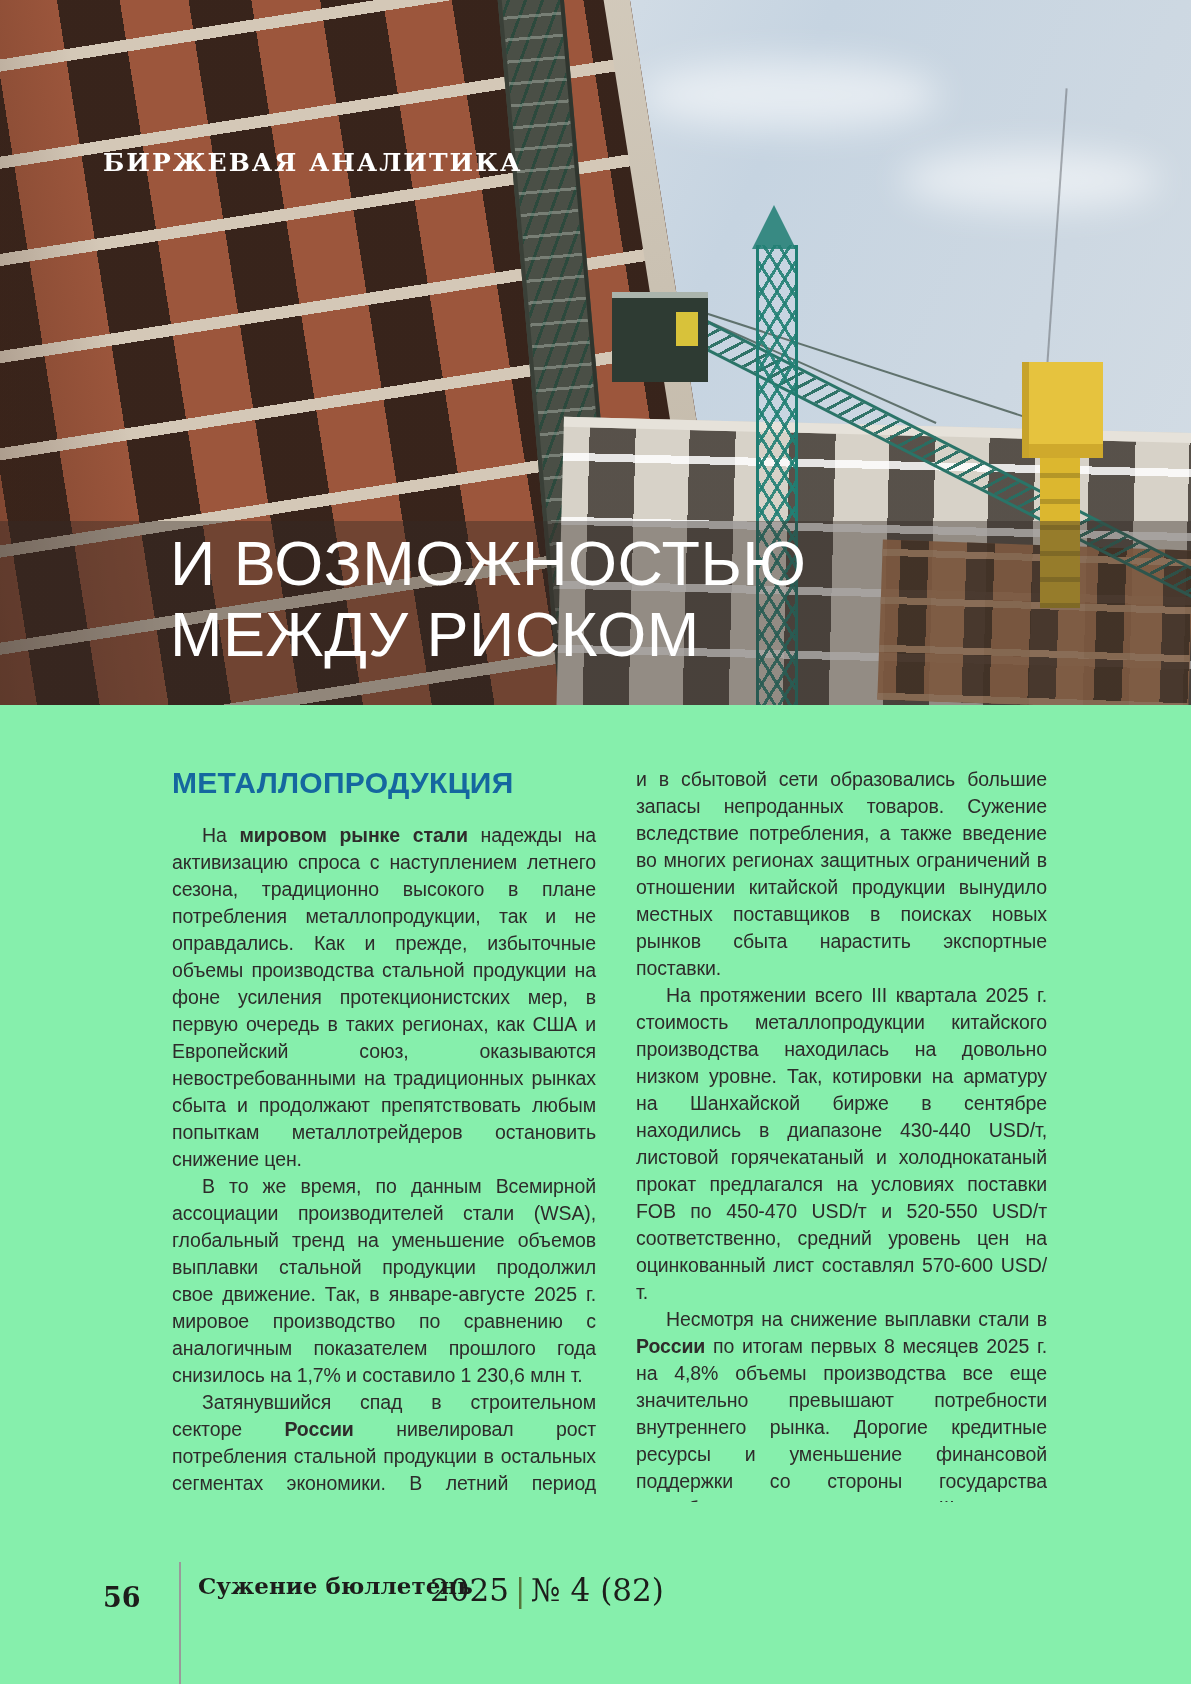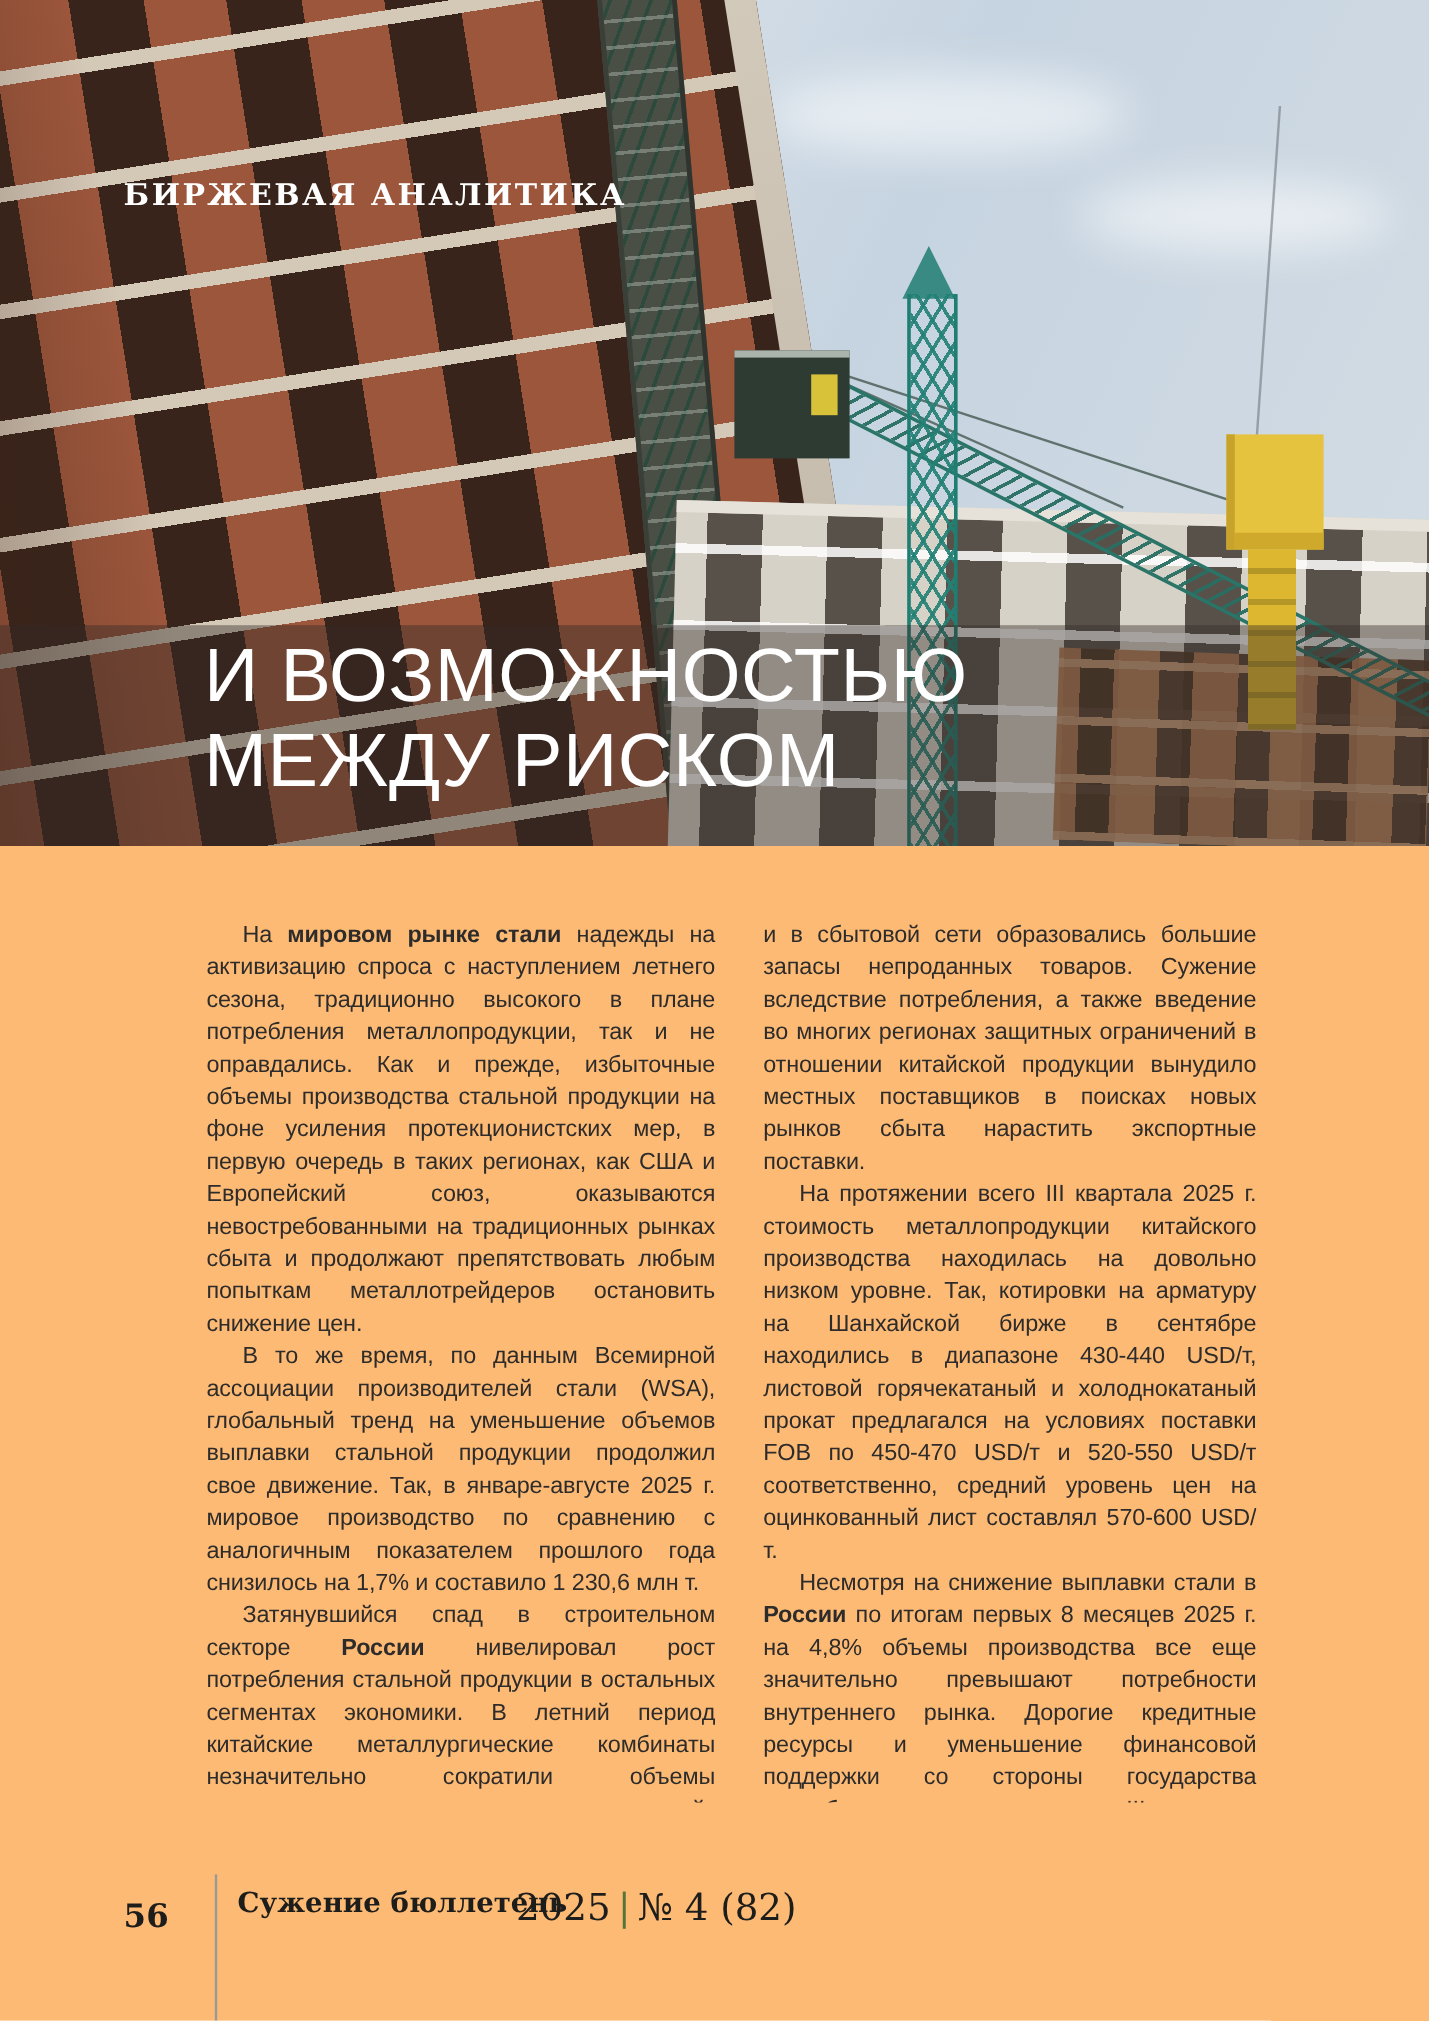--- a/index.html
+++ b/index.html
@@ -1,16 +1,16 @@
 <!DOCTYPE html>
 <html lang="ru" style="--heading-blue: #15679f; --footer-green: #54753a; --title-white: #ffffff;"><head>
 <meta charset="utf-8">
 <style>
   html,body{margin:0;padding:0;background:#ffffff;}
-  .page{position:relative;width:1191px;height:1684px;background:#fdba74;overflow:hidden;
+  .page{position:relative;width:1191px;height:1684px;background:#86efac;overflow:hidden;
         font-family:"Liberation Sans",sans-serif;}
 
   
   .photo{position:absolute;left:0;top:0;width:1191px;height:705px;overflow:hidden;
          background:linear-gradient(115deg,#f1f0ed 0%,#dde4ea 26%,#c6d4e1 55%,#cdd8e2 78%,#d4dde5 100%);}
   .cloud{position:absolute;border-radius:50%;filter:blur(18px);background:rgba(255,255,255,0.55);}
   .cloud.c1{left:640px;top:60px;width:300px;height:70px;}
   .cloud.c2{left:900px;top:150px;width:260px;height:60px;}
 
   .brick-building{position:absolute;left:-180px;top:-200px;width:860px;height:1100px;
@@ -122,20 +122,21 @@
     <div class="overlay-band"></div>
     <div class="kicker">БИРЖЕВАЯ АНАЛИТИКА</div>
     <h1 class="title">
       <span class="t-line">И ВОЗМОЖНОСТЬЮ</span>
       <span class="t-line">МЕЖДУ РИСКОМ</span>
     </h1>
   </div>
 
   <div class="content">
     <div class="col-left">
+      <h2 class="heading">МЕТАЛЛОПРОДУКЦИЯ</h2>
       <div class="paras">
           <p><span>На </span><b>мировом рынке стали</b><span> надежды на активизацию спроса с наступлением летнего сезона, традиционно высокого в плане потребления металлопродукции, так и не оправдались. Как и прежде, избыточные объемы производства стальной продукции на фоне усиления протекционистских мер, в первую очередь в таких регионах, как США и Европейский союз, оказываются невостребованными на традиционных рынках сбыта и продолжают препятствовать любым попыткам металлотрейдеров остановить снижение цен.</span></p>
           <p><span>В то же время, по данным Всемирной ассоциации производителей стали (WSA), глобальный тренд на уменьшение объемов выплавки стальной продукции продолжил свое движение. Так, в январе-августе 2025 г. мировое производство по сравнению с аналогичным показателем прошлого года снизилось на 1,7% и составило 1 230,6 млн т.</span></p>
           <p><span>Затянувшийся спад в строительном секторе </span><b>России</b><span> нивелировал рост потребления стальной продукции в остальных сегментах экономики. В летний период китайские металлургические комбинаты незначительно сократили объемы производства, вследствие чего у предприятий</span></p>
         </div>
     </div>
     <div class="col-right">
       <div class="paras">
           <p><span>и в сбытовой сети образовались большие запасы непроданных товаров. Сужение вследствие потребления, а также введение во многих регионах защитных ограничений в отношении китайской продукции вынудило местных поставщиков в поисках новых рынков сбыта нарастить экспортные поставки.</span></p>
           <p><span>На протяжении всего III квартала 2025 г. стоимость металлопродукции китайского производства находилась на довольно низком уровне. Так, котировки на арматуру на Шанхайской бирже в сентябре находились в диапазоне 430-440 USD/т, листовой горячекатаный и холоднокатаный прокат предлагался на условиях поставки FOB по 450-470 USD/т и 520-550 USD/т соответственно, средний уровень цен на оцинкованный лист составлял 570-600 USD/т.</span></p>

